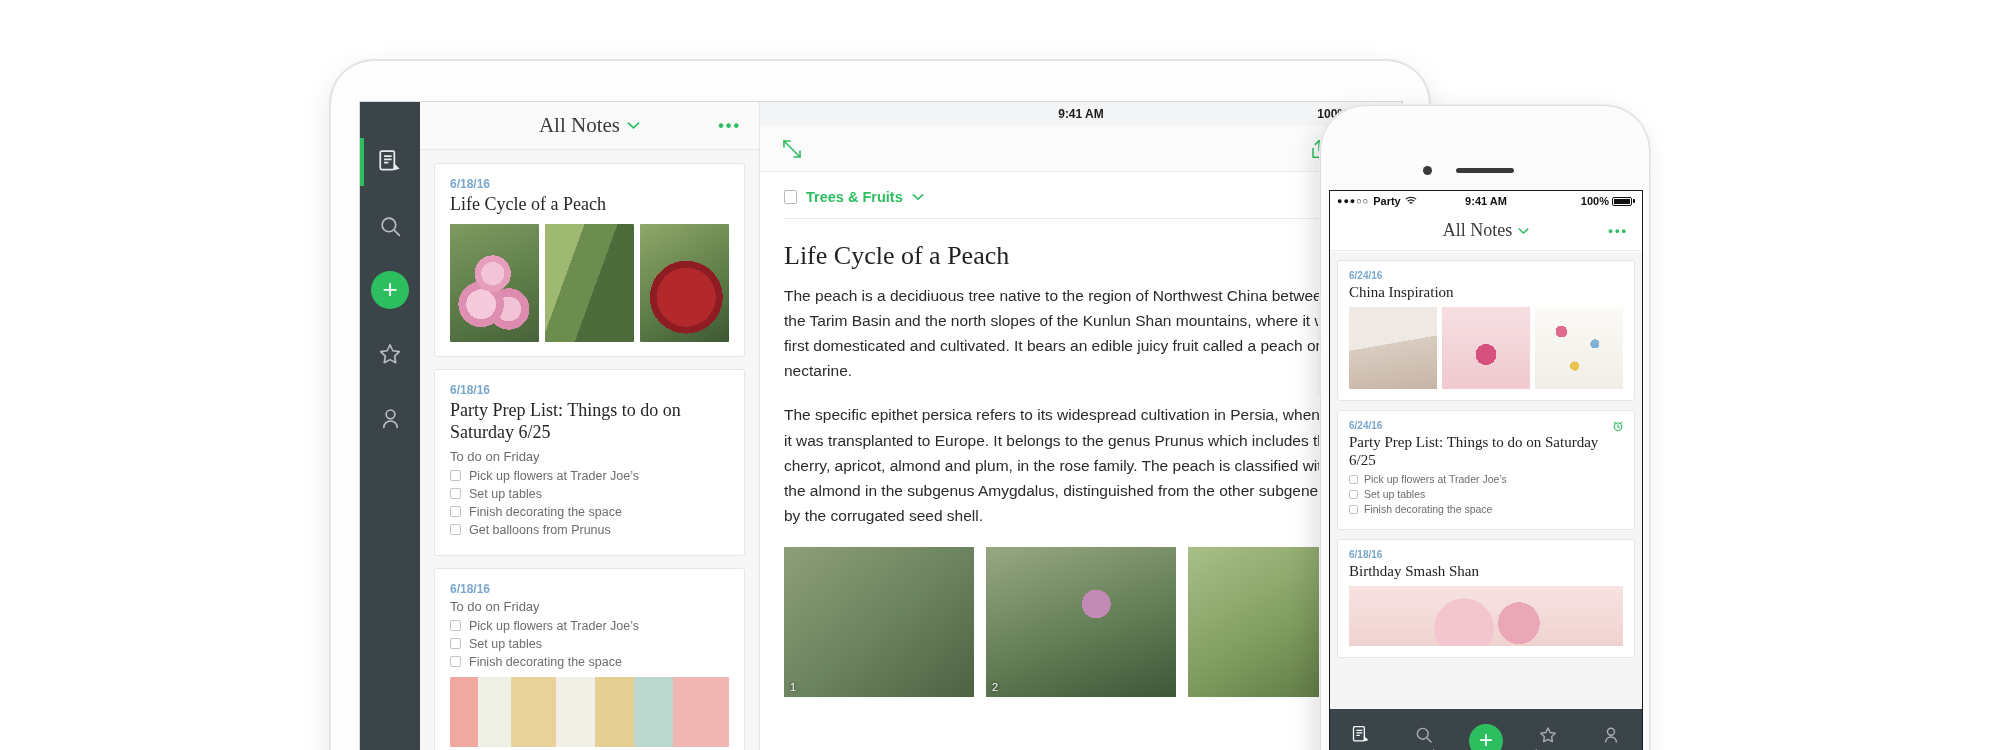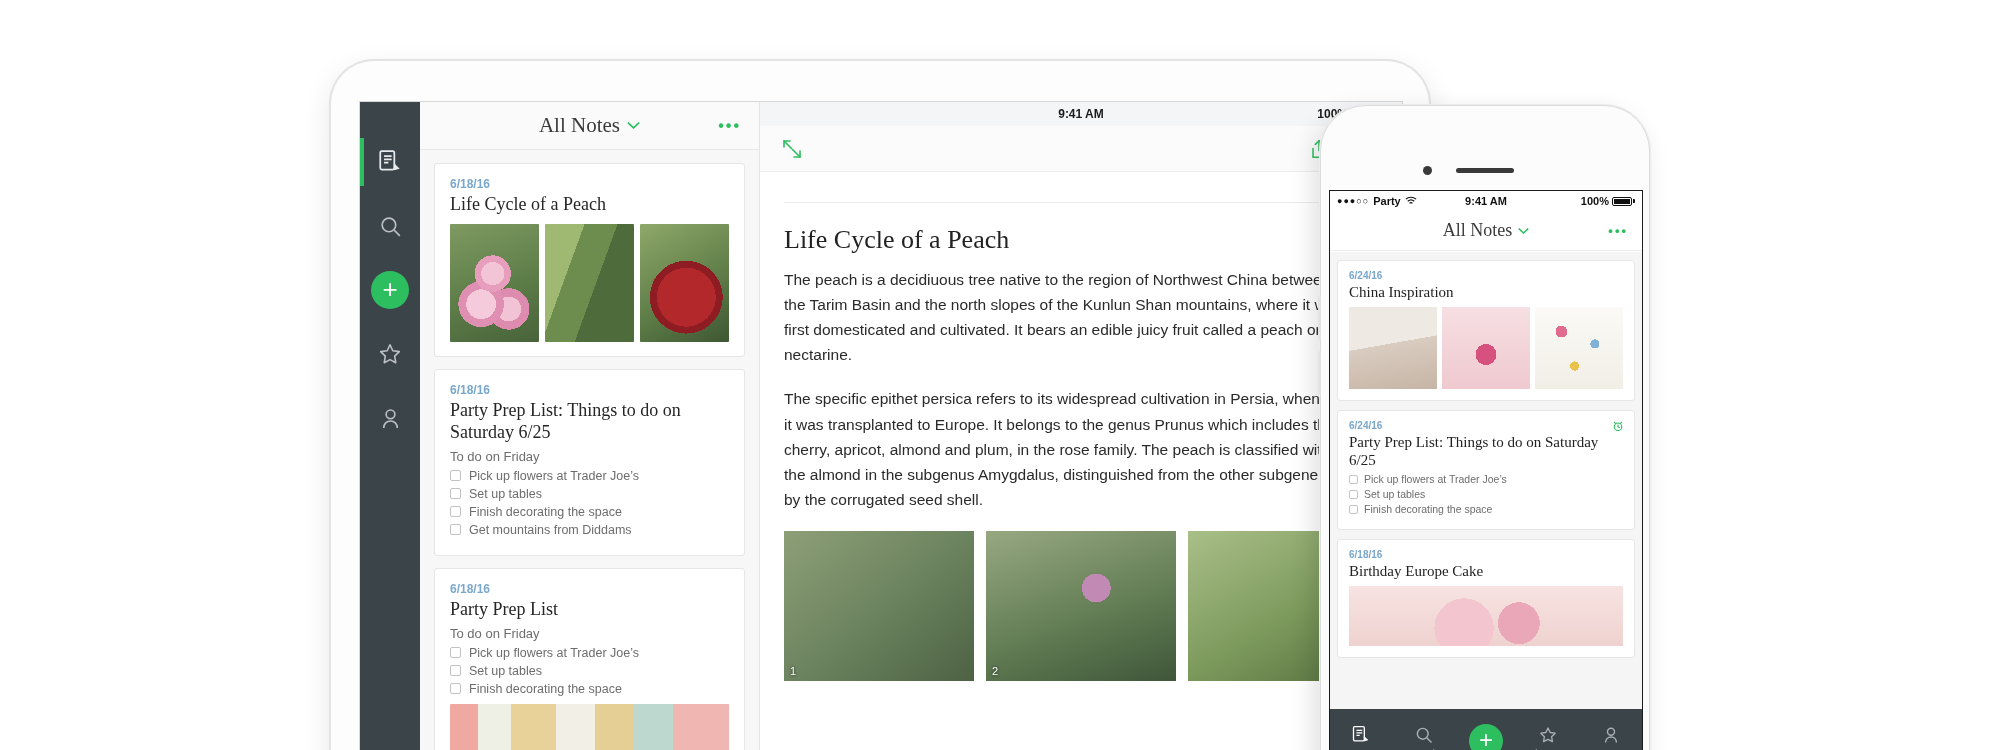--- a/index.html
+++ b/index.html
@@ -261,27 +261,26 @@
             <div class="todo">
                 <span class="box"></span>
                 <span>Set up tables</span>
               </div>
             <div class="todo">
                 <span class="box"></span>
                 <span>Finish decorating the space</span>
               </div>
             <div class="todo">
                 <span class="box"></span>
-                <span>Get mountains from Diddams</span>
+                <span>Get balloons from Prunus</span>
               </div>
           </div>
 
           <div class="card">
             <div class="card-date">6/18/16</div>
-            <div class="card-title">Party Prep List</div>
             <div class="card-sub">To do on Friday</div>
             <div class="todo">
                 <span class="box"></span>
                 <span>Pick up flowers at Trader Joe’s</span>
               </div>
             <div class="todo">
                 <span class="box"></span>
                 <span>Set up tables</span>
               </div>
             <div class="todo">
@@ -326,20 +325,29 @@
               <svg width="22" height="22" viewBox="0 0 24 24" fill="none" stroke="#2dbe60" stroke-width="1.6">
                 <circle cx="12" cy="12" r="9.2"></circle>
                   <path d="M12 10.5v6.2" stroke-linecap="round"></path>
                   <circle cx="12" cy="7.3" r="1.05" fill="#2dbe60" stroke="none"></circle>
               </svg>
             </span>
           </span>
         </div>
 
         <div class="ed-body">
+          <div class="nb-row">
+            <span class="nb-icon"></span>
+            <span class="nb-name">Trees &amp; Fruits</span>
+            <span>
+              <svg width="12" height="8" viewBox="0 0 14 9" fill="none" stroke="#2dbe60" stroke-width="1.8">
+                  <path d="M1 1.5L7 7l6-5.5"></path>
+                </svg>
+            </span>
+          </div>
           <div class="ed-rule"></div>
           <div class="ed-title">Life Cycle of a Peach</div>
           <div class="ed-para">The peach is a decidiuous tree native to the region of Northwest China between the Tarim Basin and the north slopes of the Kunlun Shan mountains, where it was first domesticated and cultivated. It bears an edible juicy fruit called a peach or a nectarine.</div>
           <div class="ed-para">The specific epithet persica refers to its widespread cultivation in Persia, whence it was transplanted to Europe. It belongs to the genus Prunus which includes the cherry, apricot, almond and plum, in the rose family. The peach is classified with the almond in the subgenus Amygdalus, distinguished from the other subgenera by the corrugated seed shell.</div>
           <div class="ed-grid">
             <div class="g" style="background:linear-gradient(140deg,#8d9f77,#6d8460 50%,#4c6243);">
               <span class="g-num">1</span>
             </div>
             <div class="g" style="background:radial-gradient(circle at 58% 38%,#c08ab4 0 10%,transparent 10%),linear-gradient(160deg,#97a881,#5f7a52 60%,#3f5639);">
               <span class="g-num">2</span>
@@ -425,21 +433,21 @@
               <span>Set up tables</span>
             </div>
           <div class="ip-todo">
               <span class="ip-box"></span>
               <span>Finish decorating the space</span>
             </div>
         </div>
 
         <div class="ip-card">
           <div class="ip-date">6/18/16</div>
-          <div class="ip-title">Birthday Europe Cake</div>
+          <div class="ip-title">Birthday Smash Shan</div>
           <div class="ip-wide" style="background:radial-gradient(circle at 42% 70%,#f3c6cf 0 18%,transparent 18%),radial-gradient(circle at 62% 62%,#e9a7b7 0 12%,transparent 12%),linear-gradient(180deg,#f7e3e2,#efd2cf);"></div>
         </div>
       </div>
 
       <div class="ip-tabbar">
         <div class="tab active">
           <span>
             <svg width="20" height="20" viewBox="0 0 24 24" fill="none" stroke="#ffffff" stroke-width="1.6">
               <rect x="3" y="2" width="13" height="17" rx="1.5"></rect>
                 <path d="M6.5 6.5h7M6.5 9.5h7M6.5 12.5h4"></path>

